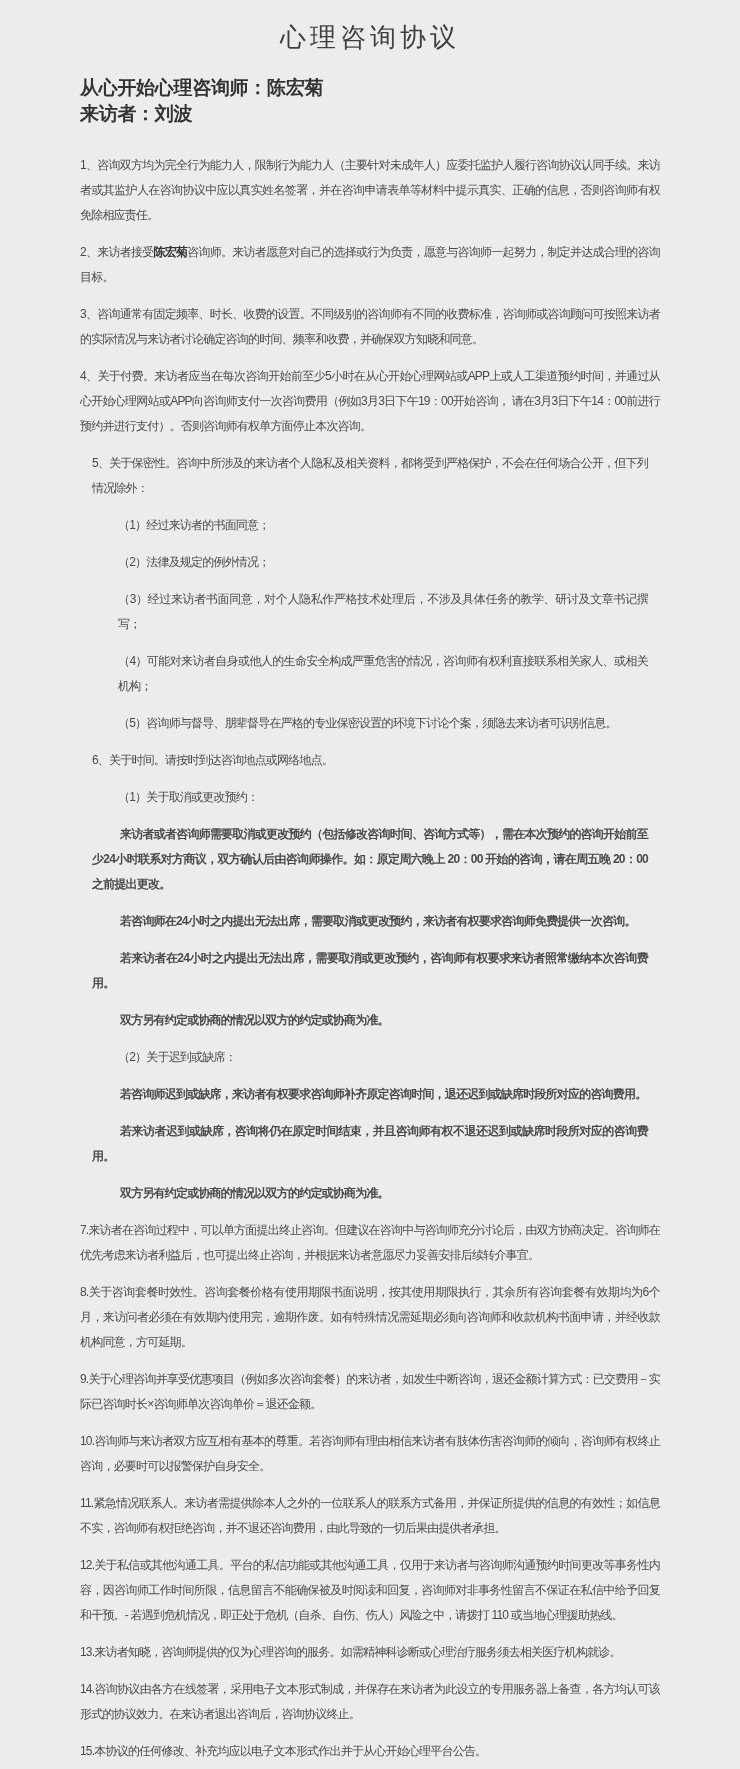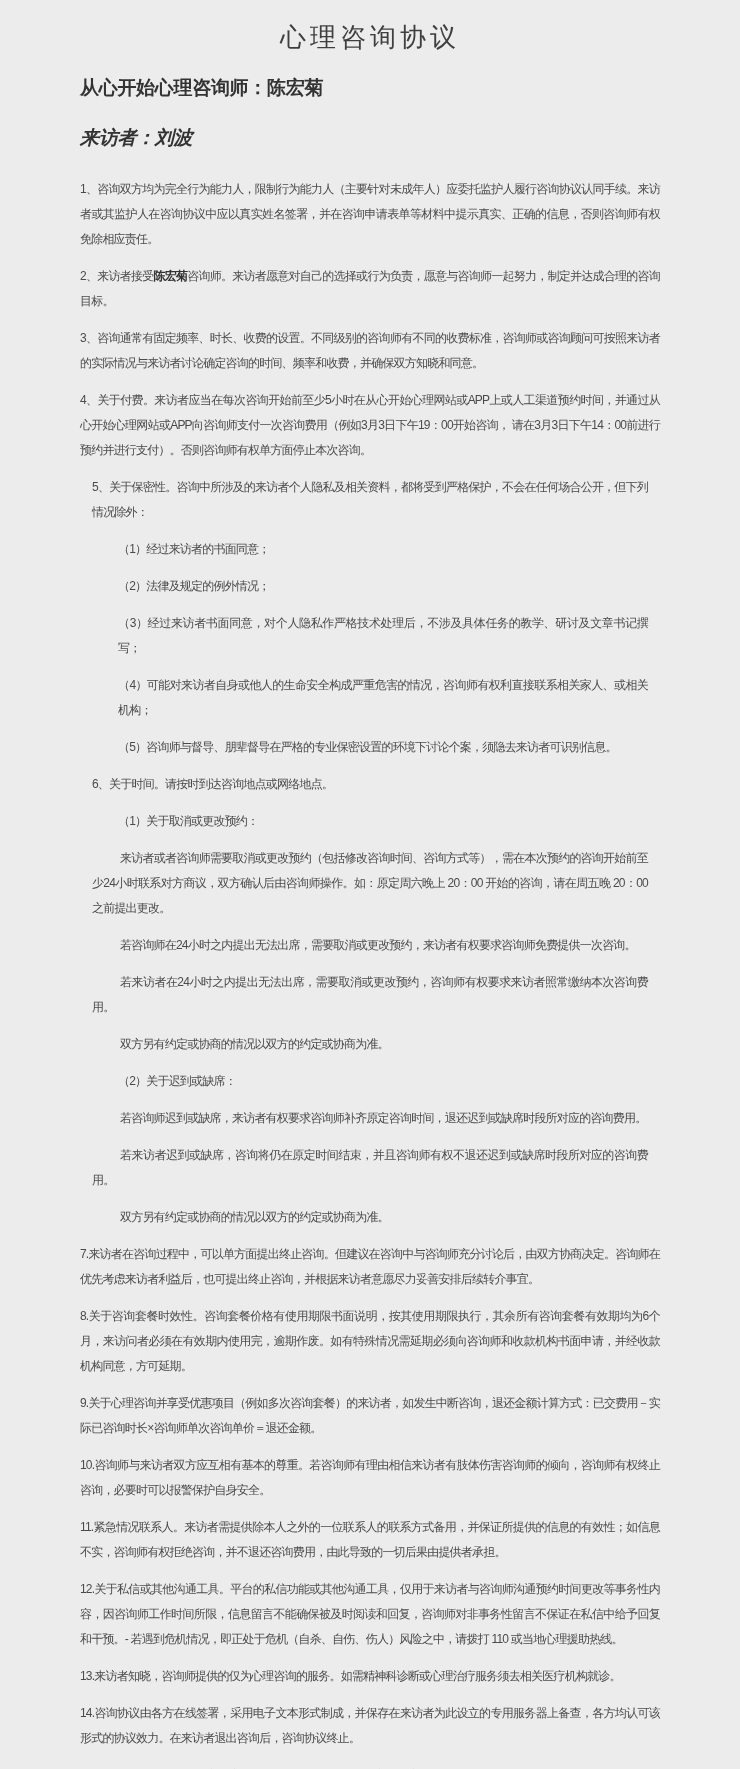--- a/index.html
+++ b/index.html
@@ -23,33 +23,33 @@
   }
 
   .party {
     margin: 0;
     font-size: 19px;
     font-weight: 700;
     color: #333333;
     letter-spacing: -0.3px;
   }
   .party.counselor { margin-top: 20px; }
-  .party.client   { margin-top: 24px; margin-bottom: 26px; font-style: italic; }
+  .party.client   { margin-bottom: 26px; }
 
   .clause {
     margin: 12px 0;
     font-size: 12px;
     line-height: 25px;
     letter-spacing: -0.8px;
     color: #4a4a4a;
     text-align: justify;
   }
   .clause .line { margin: 12px; }
   .item    { padding-left: 26px; }
-  .tindent { text-indent: 28px; }
+  .tindent { text-indent: 28px; font-weight: bold; }
   .bold    { font-weight: 700; color: #333333; }
 
   .sig-label {
     margin: 32px 0 8px 0;
     font-size: 12.5px;
     letter-spacing: -0.5px;
     color: #4a4a4a;
   }
   .signature-wrap { margin: 44px 0 0 50px; width: 165px; height: 180px; }
   .signature-wrap svg { display: block; }

